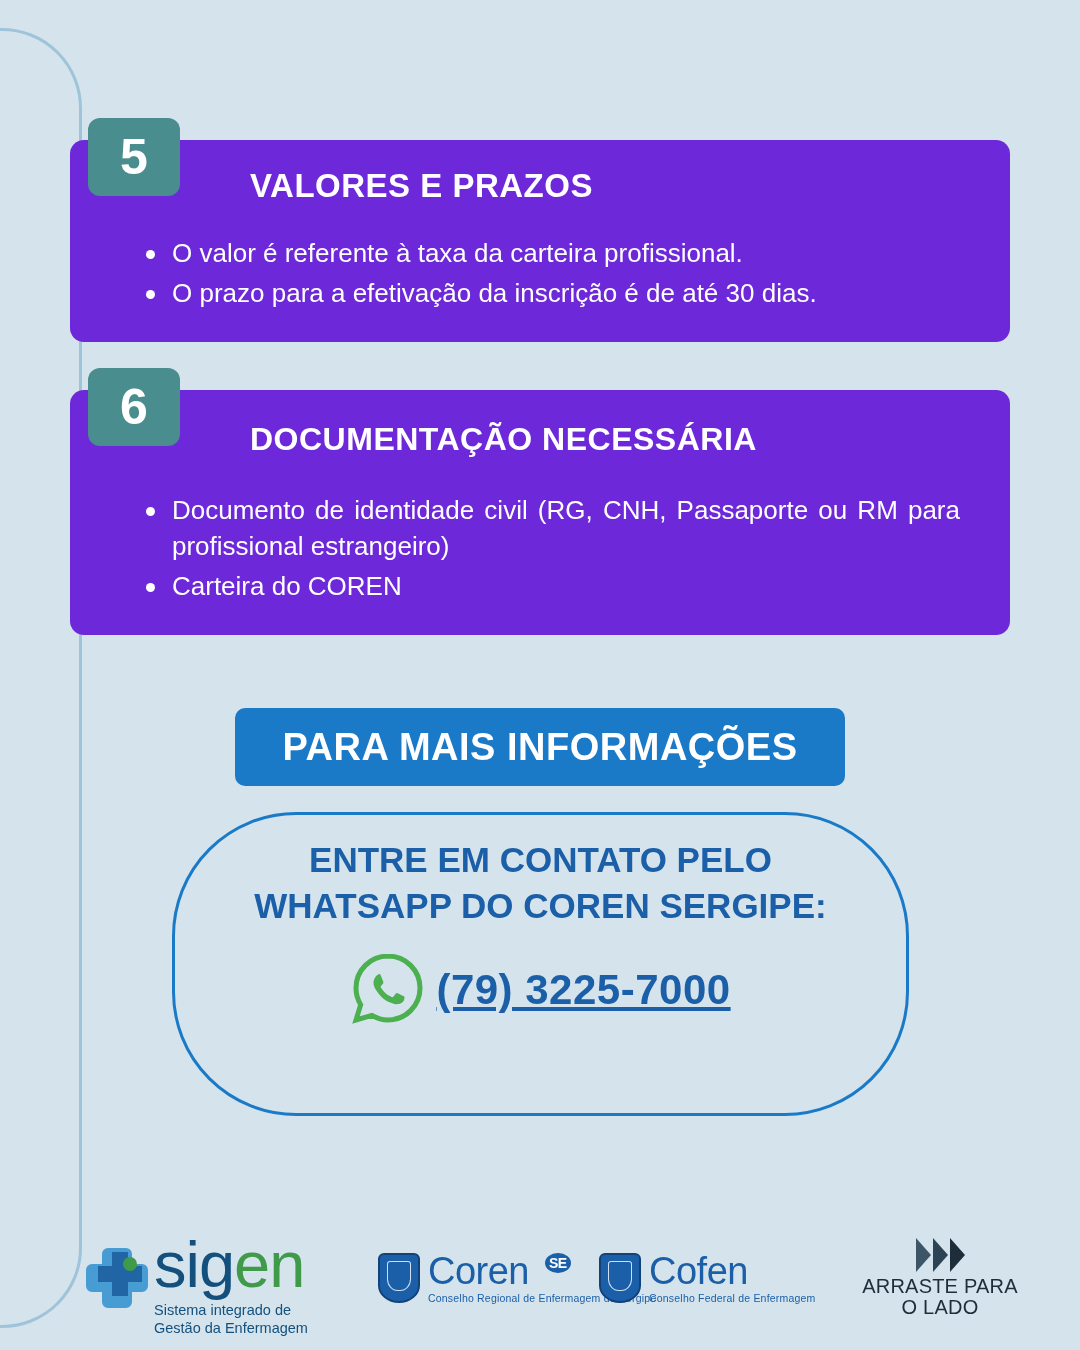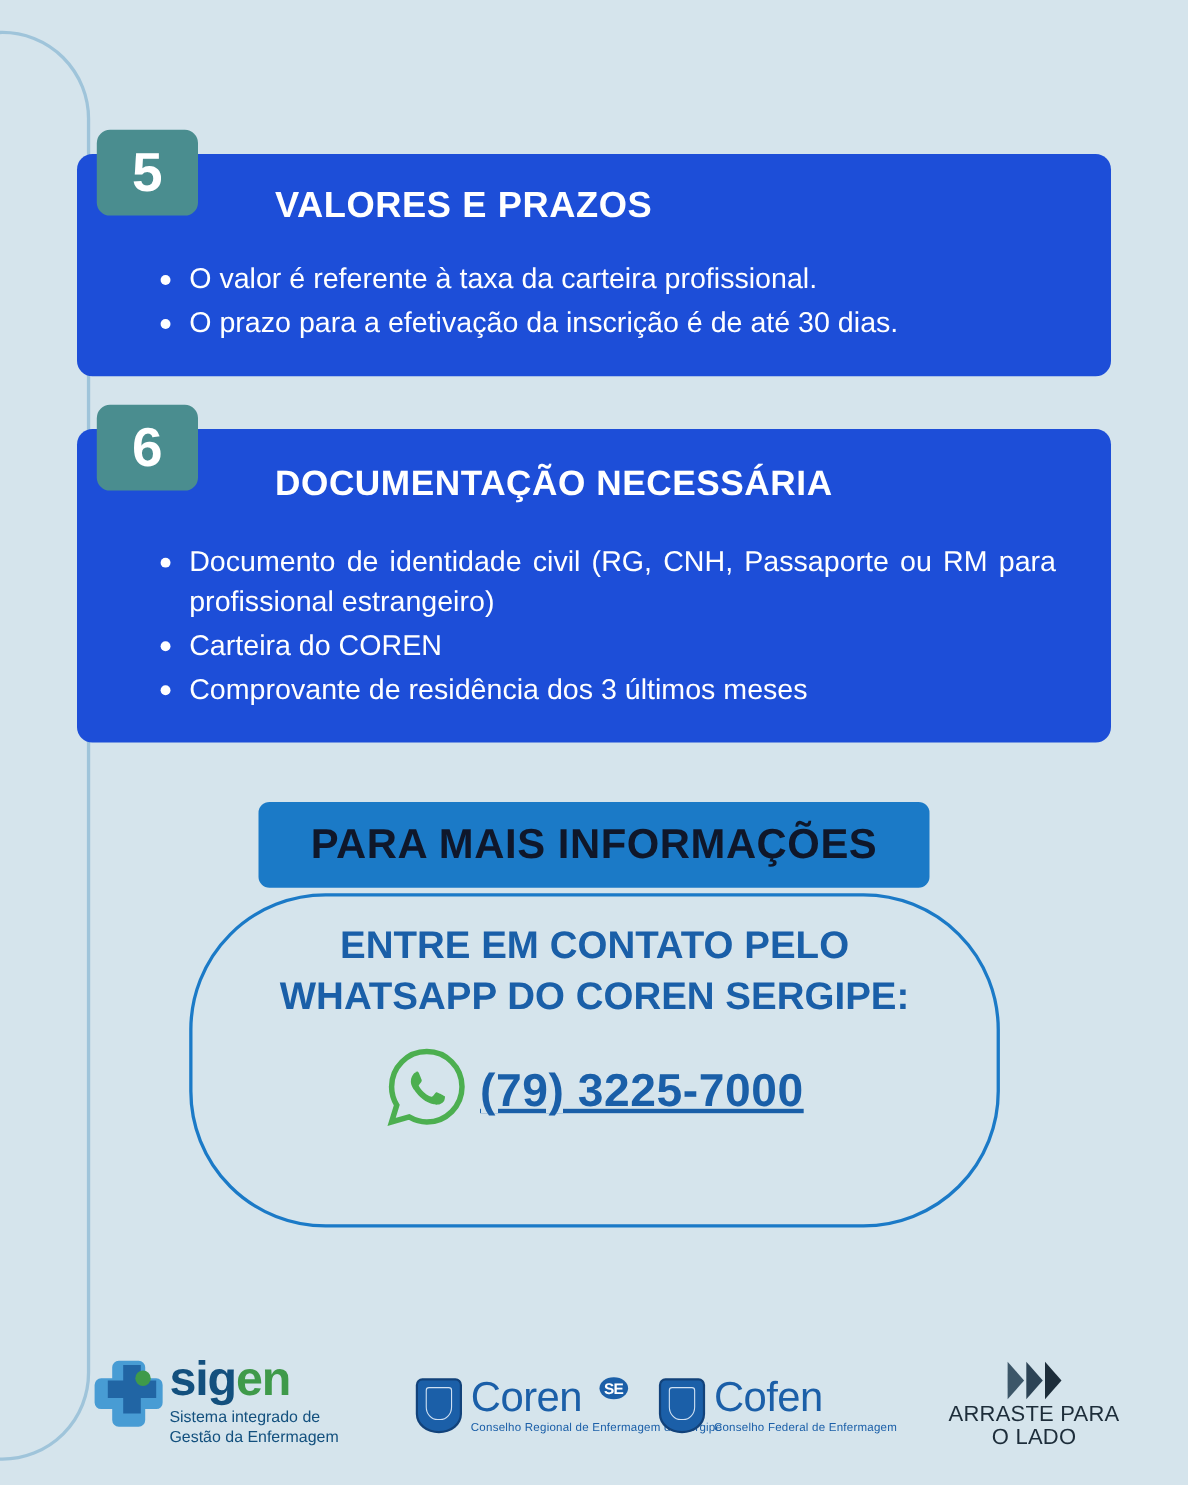--- a/index.html
+++ b/index.html
@@ -30,21 +30,21 @@
 
   .page {
     position: relative;
     width: 1080px;
     height: 1350px;
   }
 
   
   .card {
     position: absolute;
-    background: #1d4ed8;
+    background: #6d28d9;
     border-radius: 14px;
     color: #ffffff;
     box-sizing: border-box;
   }
   .card-5 {
     left: 70px;
     top: 140px;
     width: 940px;
     min-height: 190px;
     padding: 34px 40px 26px 40px;
@@ -110,26 +110,26 @@
   }
   .card-6 li.justify {
     text-align: justify;
     padding-right: 10px;
   }
 
   
   .info-banner {
     position: absolute;
     left: 235px;
-    top: 729px;
+    top: 708px;
     width: 610px;
     height: 78px;
     background: #1b7ac7;
     border-radius: 10px;
-    color: #0f172a;
+    color: #ffffff;
     font-size: 38px;
     font-weight: bold;
     display: flex;
     align-items: center;
     justify-content: center;
     letter-spacing: 0.5px;
     box-sizing: border-box;
   }
 
   
@@ -181,22 +181,22 @@
     left: 84px;
     top: 14px;
     display: flex;
     align-items: center;
     gap: 6px;
   }
   .sigen-text {
     line-height: 1;
   }
   .sigen-word {
-    font-size: 44px;
-    font-weight: bold;
+    font-size: 65px;
+    font-weight: normal;
     letter-spacing: -1px;
   }
   .sigen-word .sig { color: #13507e; }
   .sigen-word .en { color: #3f9a4a; }
   .sigen-sub {
     font-size: 14.5px;
     color: #13507e;
     line-height: 1.25;
     margin-top: 4px;
   }
@@ -293,21 +293,20 @@
       <li>O prazo para a efetivação da inscrição é de até 30 dias.</li>
     </ul>
   </div>
   <div class="badge badge-5">5</div>
 
   <div class="card card-6">
     <div class="card-title">DOCUMENTAÇÃO NECESSÁRIA</div>
     <ul>
       <li class="justify">Documento de identidade civil (RG, CNH, Passaporte ou RM para profissional estrangeiro)</li>
       <li>Carteira do COREN</li>
-      <li>Comprovante de residência dos 3 últimos meses</li>
     </ul>
   </div>
   <div class="badge badge-6">6</div>
 
   <div class="info-banner">PARA MAIS INFORMAÇÕES</div>
 
   <div class="contact-box">
     <div class="contact-line">ENTRE EM CONTATO PELO</div>
     <div class="contact-line">WHATSAPP DO COREN SERGIPE:</div>
     <div class="phone-row">

